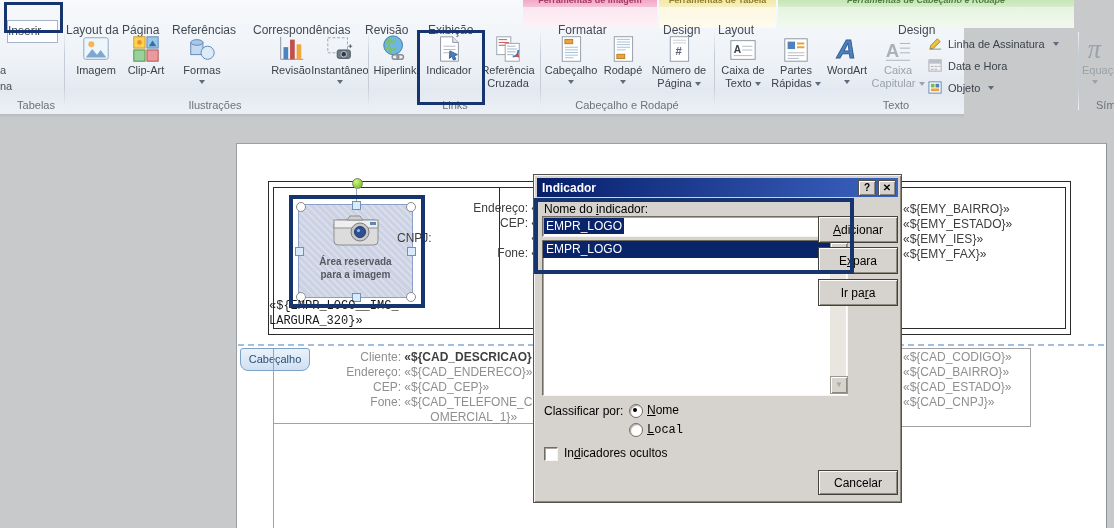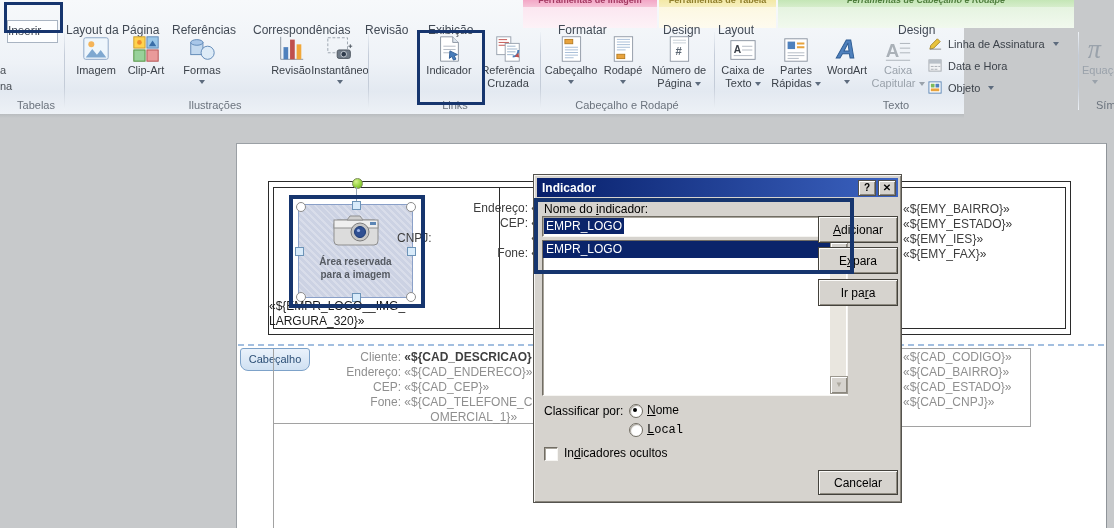--- a/index.html
+++ b/index.html
@@ -175,20 +175,31 @@
           <rect x="13" y="17" width="14" height="9" rx="2" fill="#707b88" stroke="#4c545e"></rect>
           <circle cx="20" cy="21.5" r="3" fill="#2f3b4c" stroke="#c6ccd3"></circle>
           <path d="M25 13h4M27 11v4" stroke="#4c545e"></path>
         </svg>
     </span>
     <span class="lbl">Instantâneo</span>
     <span class="dd"></span>
   </div>
   <div class="sep" style="left:368px;"></div>
 
+  <div class="bigbtn" style="left:372px;width:46px;">
+    <span class="ic">
+      <svg width="30" height="30" viewBox="0 0 32 32">
+          <circle cx="14" cy="12" r="10" fill="#6fb7e0" stroke="#3a79a8"></circle>
+          <path d="M6 9c3-3 7 1 10-2M5 15c4-1 7 3 12 1M11 3c-2 5-2 13 1 18" stroke="#7cc069" fill="none" stroke-width="2.2"></path>
+          <rect x="13" y="22" width="7" height="5" rx="2.5" fill="none" stroke="#8a8f96" stroke-width="1.6"></rect>
+          <rect x="18" y="22" width="7" height="5" rx="2.5" fill="none" stroke="#8a8f96" stroke-width="1.6"></rect>
+        </svg>
+    </span>
+    <span class="lbl">Hiperlink</span>
+  </div>
   <div class="bigbtn" style="left:422px;width:54px;">
     <span class="ic">
       <svg width="30" height="30" viewBox="0 0 32 32">
           <path d="M7 3h13l6 6v20H7z" fill="#fff" stroke="#8a93a0"></path>
           <path d="M20 3v6h6" fill="#dfe6ee" stroke="#8a93a0"></path>
           <path d="M10 13h13M10 16.5h13M10 20h8" stroke="#b0b8c2"></path>
           <path d="M17 18l8 4-3.4 1.2 1.8 3.6-2.6 1-1.8-3.8-2.6 2z" fill="#4a7ebb" stroke="#2f5d94"></path>
         </svg>
     </span>
     <span class="lbl">Indicador</span>
@@ -368,21 +379,21 @@
     <div class="abs" style="left:119px;top:43px;width:1px;height:17px;background:#9aa8b8;"></div>
     <div class="handle-c" style="left:59px;top:58px;"></div>
     <div class="handle-c" style="left:169px;top:58px;"></div>
     <div class="handle-c" style="left:59px;top:148px;"></div>
     <div class="handle-c" style="left:169px;top:148px;"></div>
     <div class="handle-s" style="left:115px;top:57px;"></div>
     <div class="handle-s" style="left:58px;top:103px;"></div>
     <div class="handle-s" style="left:170px;top:103px;"></div>
     <div class="handle-s" style="left:115px;top:149px;"></div>
 
-    <div class="abs doctext" style="left:32px;top:155px;color:#1a1a1a;">
+    <div class="abs doctext" style="left:32px;top:155px;color:#1a1a1a;font-family:Liberation Mono, monospace;">
       <div>«${EMPR_LOGO__IMG_</div>
       <div>LARGURA_320}»</div>
     </div>
 
     <div class="abs" style="left:160px;top:57px;">
       <div class="doctext"><span style="display:inline-block;width:131px;text-align:right;">Endereço:</span> <span>«${E</span></div>
       <div class="doctext"><span style="display:inline-block;width:131px;text-align:right;">CEP:</span> <span>«${E</span></div>
       <div class="doctext"><span style="display:inline-block;width:131px;text-align:left;">CNPJ:</span> <span>«${E</span></div>
       <div class="doctext"><span style="display:inline-block;width:131px;text-align:right;">Fone:</span> <span>«${E</span></div>
     </div>

